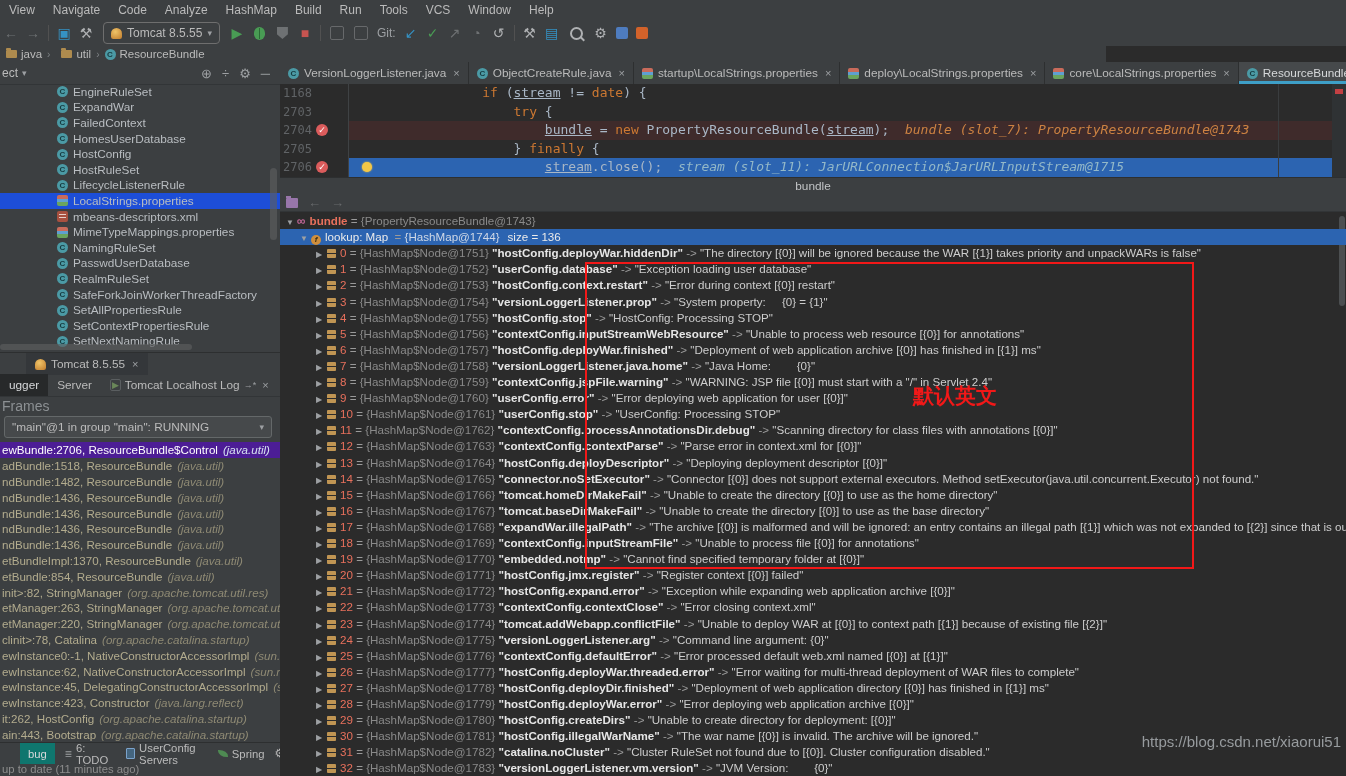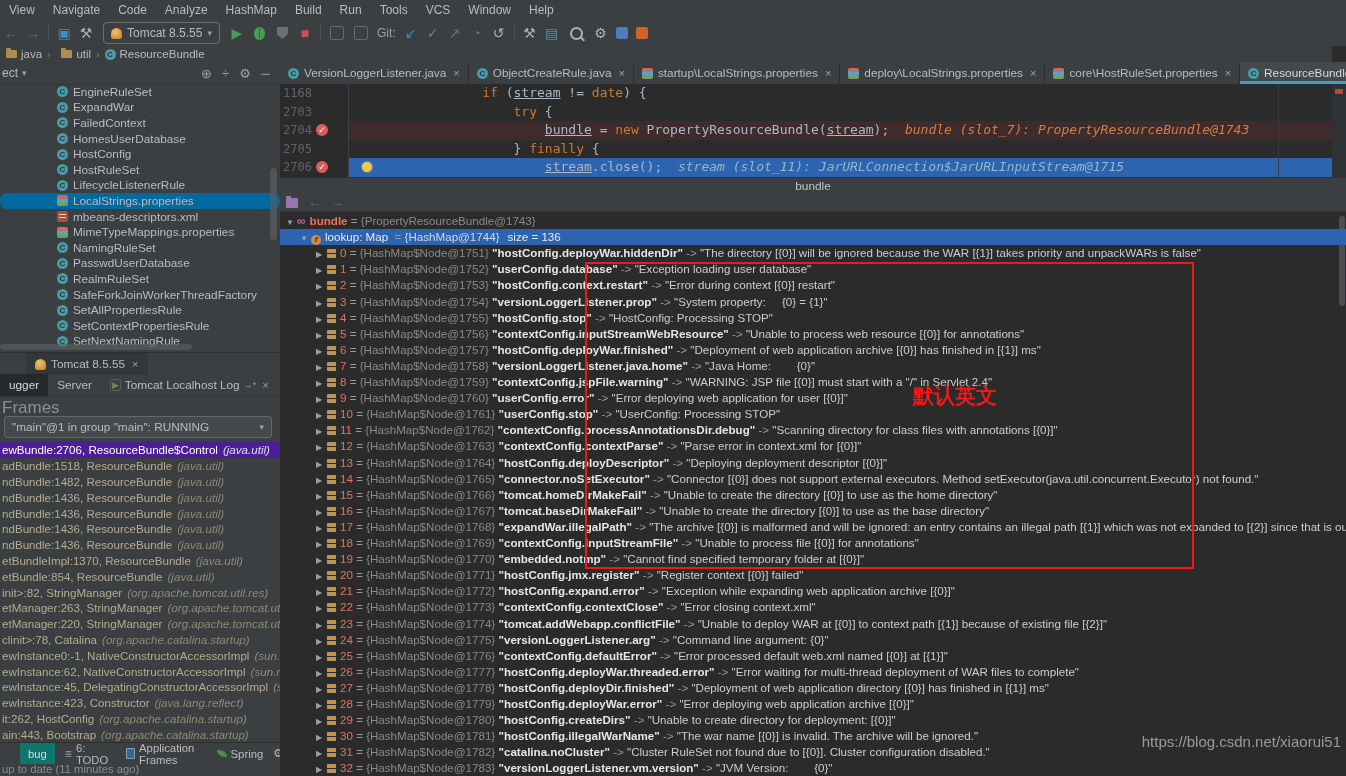--- a/index.html
+++ b/index.html
@@ -21,50 +21,50 @@
   .tomcat-ico{width:11px;height:11px;border-radius:50% 50% 20% 20%;
     background:radial-gradient(circle at 40% 35%,#f0c468,#c07b2c);}
   .chev{font-size:9px;color:#9da0a3;}
   .ph-box{width:12px;height:12px;border:1px solid #67696b;border-radius:2px;margin:0 5px;flex:0 0 auto;}
   .mag{width:9px;height:9px;border:2px solid #afb1b3;border-radius:50%;position:relative;margin:0 7px;flex:0 0 auto;}
   .mag::after{content:"";position:absolute;width:5px;height:2px;background:#afb1b3;left:8px;top:9px;transform:rotate(45deg);}
   .bugico{width:11px;height:13px;border-radius:50%/45%;background:#499c54;position:relative;margin:0 6px;flex:0 0 auto;}
   .bugico::after{content:"";position:absolute;left:5px;top:1px;width:1px;height:11px;background:#2b6b36;}
   .shieldico{width:11px;height:12px;background:#6e7173;clip-path:polygon(0 0,100% 0,100% 60%,50% 100%,0 60%);margin:0 6px;flex:0 0 auto;}
   .sq{width:12px;height:12px;border-radius:2px;margin:0 4px;flex:0 0 auto;}
-  #breadcrumb{left:0;top:46px;width:1332px;height:16px;background:#3c3f41;border-bottom:1px solid #2d2f30;
+  #breadcrumb{left:0;top:46px;width:1106px;height:16px;background:#3c3f41;border-bottom:1px solid #2d2f30;
     display:flex;align-items:center;font-size:11.5px;}
   .bc-sep{color:#7d8184;margin:0 5px;font-size:10px;}
   .folder-ico{width:11px;height:8px;background:#ae8b4e;border-radius:1px;position:relative;margin:0 4px 0 6px;flex:0 0 auto;}
   .folder-ico::before{content:"";position:absolute;top:-2px;left:0;width:5px;height:2px;background:#ae8b4e;border-radius:1px 1px 0 0;}
   
   .ico-class{width:11px;height:11px;border-radius:50%;background:#4b9aa5;color:#163b40;font-size:8px;
     font-weight:bold;display:inline-flex;align-items:center;justify-content:center;flex:0 0 auto;}
   .ico-props{width:11px;height:11px;border-radius:2px;flex:0 0 auto;
     background:linear-gradient(180deg,#c96b5b 0 34%,#5f9fd0 34% 67%,#6aa45e 67% 100%);}
   .ico-xml{width:11px;height:11px;border-radius:2px;background:#a8503f;position:relative;flex:0 0 auto;}
   .ico-xml::after{content:"";position:absolute;left:2px;top:3px;width:7px;height:1px;background:#e7cfc9;box-shadow:0 3px 0 #e7cfc9;}
   
   #left-panel{left:0;top:62px;width:280px;height:714px;background:#3c3f41;border-right:1px solid #2d2f30;}
   #proj-header{position:absolute;left:0;top:0;width:100%;height:22px;display:flex;align-items:center;border-bottom:1px solid #323537;}
   #proj-header .hic{margin-left:10px;color:#9da0a3;font-size:13px;}
   #tree{position:absolute;left:0;top:22px;width:100%;height:268px;overflow:hidden;}
   .tree-row{position:absolute;left:0;width:100%;height:15.6px;display:flex;align-items:center;padding-left:57px;box-sizing:border-box;gap:5px;}
-  .tree-row.selected{background:#0369a1;border-radius:7px;}
+  .tree-row.selected{background:#1d4ed8;}
   .tree-row span.lbl{font-size:11.8px;color:#b9bdc1;white-space:nowrap;}
   #tree-vscroll{position:absolute;left:270px;top:106px;width:7px;height:72px;background:#5c5e60;border-radius:4px;opacity:.65;}
   #tree-hscroll{position:absolute;left:0;top:282px;width:192px;height:6px;background:#5c5e60;border-radius:3px;opacity:.65;}
   #tw-header{position:absolute;left:0;top:290px;width:100%;height:22px;background:#3c3f41;border-top:1px solid #2d2f30;display:flex;align-items:center;}
   #tw-tab{display:flex;align-items:center;gap:5px;background:#34373a;height:100%;padding:0 9px;margin-left:26px;font-size:11.8px;}
   .closex{color:#9da0a3;font-size:11px;margin-left:2px;}
   #dbg-tabs{position:absolute;left:0;top:312px;width:100%;height:22px;display:flex;align-items:center;border-bottom:1px solid #323537;font-size:11.8px;}
   .dtab{padding:0 9px;display:flex;align-items:center;gap:4px;white-space:nowrap;}
   .dtab.sel{background:#27292a;color:#d6d8da;height:100%;}
   .runico{color:#6a8759;font-size:9px;border:1px solid #5a5e60;border-radius:2px;padding:0 1px;line-height:10px;}
-  #frames-label{position:absolute;left:2px;top:336px;font-size:17px;color:#8c9093;}
+  #frames-label{position:absolute;left:2px;top:336px;font-size:14px;color:#8c9093;}
   #thread-combo{position:absolute;left:4px;top:354px;width:268px;height:22px;background:#46494b;border:1px solid #646869;
     border-radius:3px;display:flex;align-items:center;justify-content:space-between;padding:0 7px;box-sizing:border-box;font-size:11.8px;}
   #frames{position:absolute;left:0;top:380px;width:100%;height:300px;overflow:hidden;}
   .frow{position:absolute;left:0;width:100%;height:15.8px;display:flex;align-items:center;padding-left:2px;
     white-space:nowrap;font-size:11.6px;color:#b3ac8e;}
   .frow .fpkg{font-style:italic;color:#8f8a74;margin-left:5px;}
   .frow.sel{background:#4c1d95;color:#ffffff;}
   .frow.sel .fpkg{color:#d6e2f2;}
   #lp-bottombar{position:absolute;left:0;top:680px;width:100%;height:21px;background:#3c3f41;border-top:1px solid #2d2f30;
     display:flex;align-items:center;font-size:11.3px;gap:2px;}
@@ -387,21 +387,21 @@
     <div id="lp-bottombar">
         <div class="sbi on">
           <span>bug</span>
         </div>
         <div class="sbi">
           <span class="listico">≡</span>
           <span>6: TODO</span>
         </div>
         <div class="sbi">
           <span class="srvico"></span>
-          <span>Application Frames</span>
+          <span>UserConfig Servers</span>
         </div>
         <div class="sbi">
           <span class="leafico"></span>
           <span>Spring</span>
         </div>
         <span class="hic">⚙</span>
       </div>
     <div id="lp-status">up to date (11 minutes ago)</div>
   </div>
 
@@ -422,21 +422,21 @@
           <span>startup\LocalStrings.properties</span>
           <span class="closex">×</span>
         </div>
         <div class="tab">
           <span class="ico-props"></span>
           <span>deploy\LocalStrings.properties</span>
           <span class="closex">×</span>
         </div>
         <div class="tab">
           <span class="ico-props"></span>
-          <span>core\HostRuleSet.properties</span>
+          <span>core\LocalStrings.properties</span>
           <span class="closex">×</span>
         </div>
         <div class="tab active">
           <span class="ico-class">C</span>
           <span>ResourceBundle.java</span>
         </div>
       </div>
     <div id="code">
         <div class="code-row" style="top: 0px;"><div class="rowbg"></div><span class="gnum">1168</span><span class="codetext"><span class="seg-ind">                </span><span class="seg-kw">if </span><span class="seg-pl">(</span><span class="seg-vu">stream</span><span class="seg-pl"> != </span><span class="seg-kw">date</span><span class="seg-pl">) {</span></span></div>
         <div class="code-row" style="top: 18.6px;"><div class="rowbg"></div><span class="gnum">2703</span><span class="codetext"><span class="seg-ind">                    </span><span class="seg-kw">try</span><span class="seg-pl"> {</span></span></div>

